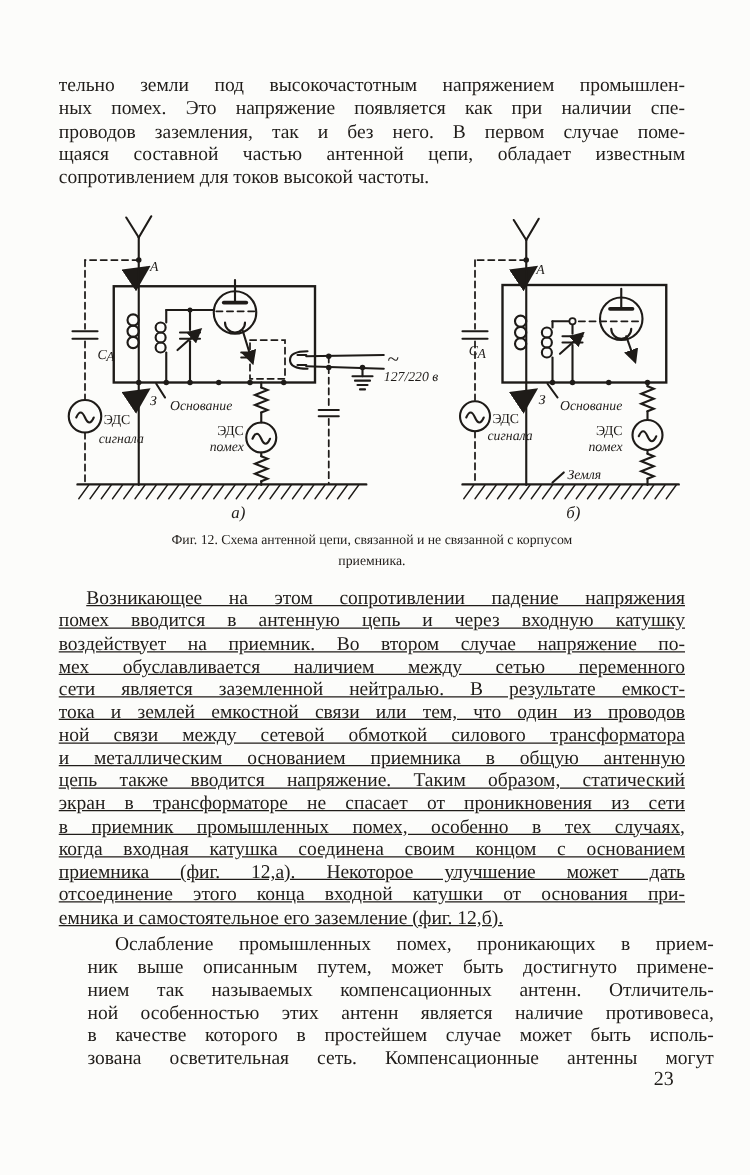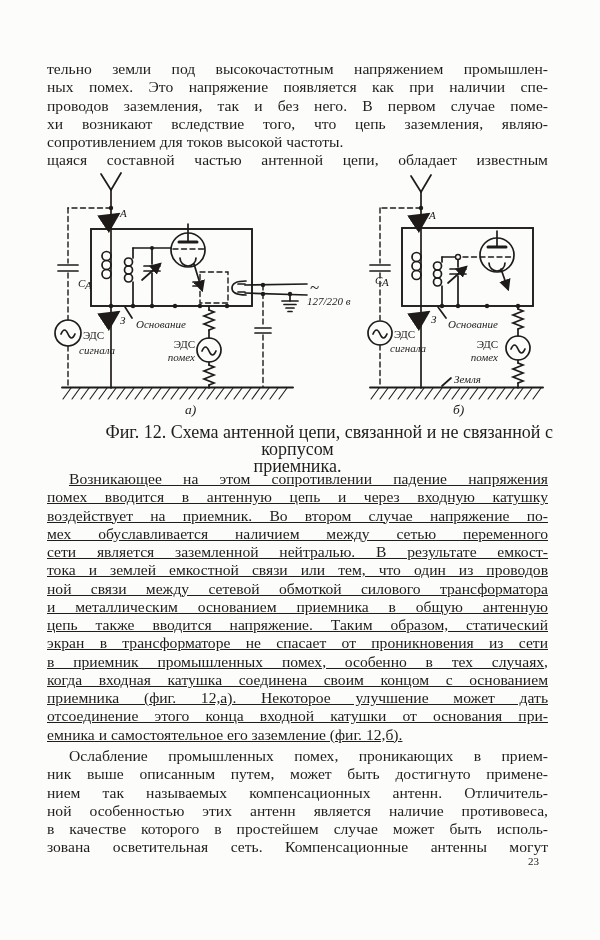--- a/index.html
+++ b/index.html
@@ -7,24 +7,24 @@
     position:relative;width:600px;height:940px;background:#fcfcfa;
     font-family:"Liberation Serif",serif;color:#201d1a;overflow:hidden;
   }
   .block{position:absolute;left:47px;width:501px;}
   .tline{font-size:15.6px;line-height:18.25px;text-align:justify;text-align-last:justify;}
   .tline.last{text-align-last:left;}
   .cont .tline.last{text-align-last:justify;}
   .indent .tline.first{text-indent:22px;}
   #para1{top:60px;}
   #para2{top:470px;text-decoration:underline;}
-  #para3{top:747px;}
+  #para3{top:747px;margin-left:23px;}
   .caption{left:42px;width:511px;top:424px;}
-  .caption .tline{font-size:18px;line-height:16.8px;text-align:right;text-align-last:center;}
-  .pagenum{position:absolute;top:855px;left:47px;width:492px;text-align:right;font-size:11px;}
+  .caption .tline{font-size:11px;line-height:16.8px;text-align:left;text-align-last:center;}
+  .pagenum{position:absolute;top:855px;left:47px;width:492px;text-align:right;font-size:16px;}
   svg.fig{position:absolute;left:35px;top:172px;}
   svg.fig *{stroke-linecap:round;}
   svg.fig text{stroke:none;fill:#1e1b18;font-family:"Liberation Serif",serif;}
   .lbl{font-size:11px;}
   .lbl-i{font-size:11px;font-style:italic;}
   .lbl-big{font-size:13.5px;font-style:italic;}
   .wire{stroke:#1e1b18;stroke-width:1.7;fill:none;}
   .thick{stroke:#1e1b18;stroke-width:3;fill:none;}
   .box{stroke:#1e1b18;stroke-width:1.9;fill:none;}
   .dsh{stroke:#1e1b18;stroke-width:1.4;fill:none;stroke-dasharray:5 3.5;}
@@ -33,23 +33,22 @@
 </style>
 </head>
 <body>
 
 <div class="page">
 
   <div id="para1" class="block para">
       <div class="tline first">тельно земли под высокочастотным напряжением промышлен-</div>
       <div class="tline">ных помех. Это напряжение появляется как при наличии спе-</div>
       <div class="tline">проводов заземления, так и без него. В первом случае поме-</div>
-      <div class="tline">хи возникают вследствие того, что цепь заземления, являю-</div>
+      <div class="tline">щаяся составной частью антенной цепи, обладает известным</div>
       <div class="tline last">сопротивлением для токов высокой частоты.</div>
-      <div class="tline">щаяся составной частью антенной цепи, обладает известным</div>
     </div>
 
   <svg class="fig" width="545" height="250" viewBox="0 0 545 250" stroke="#1e1b18" fill="none">
     <defs>
       <marker id="arr" viewBox="0 0 10 10" refX="8" refY="5" markerWidth="7" markerHeight="7" orient="auto-start-reverse">
         <path d="M0,0 L10,5 L0,10 z" fill="#1e1b18" stroke="none"></path>
       </marker>
     </defs>
 
     <g>

